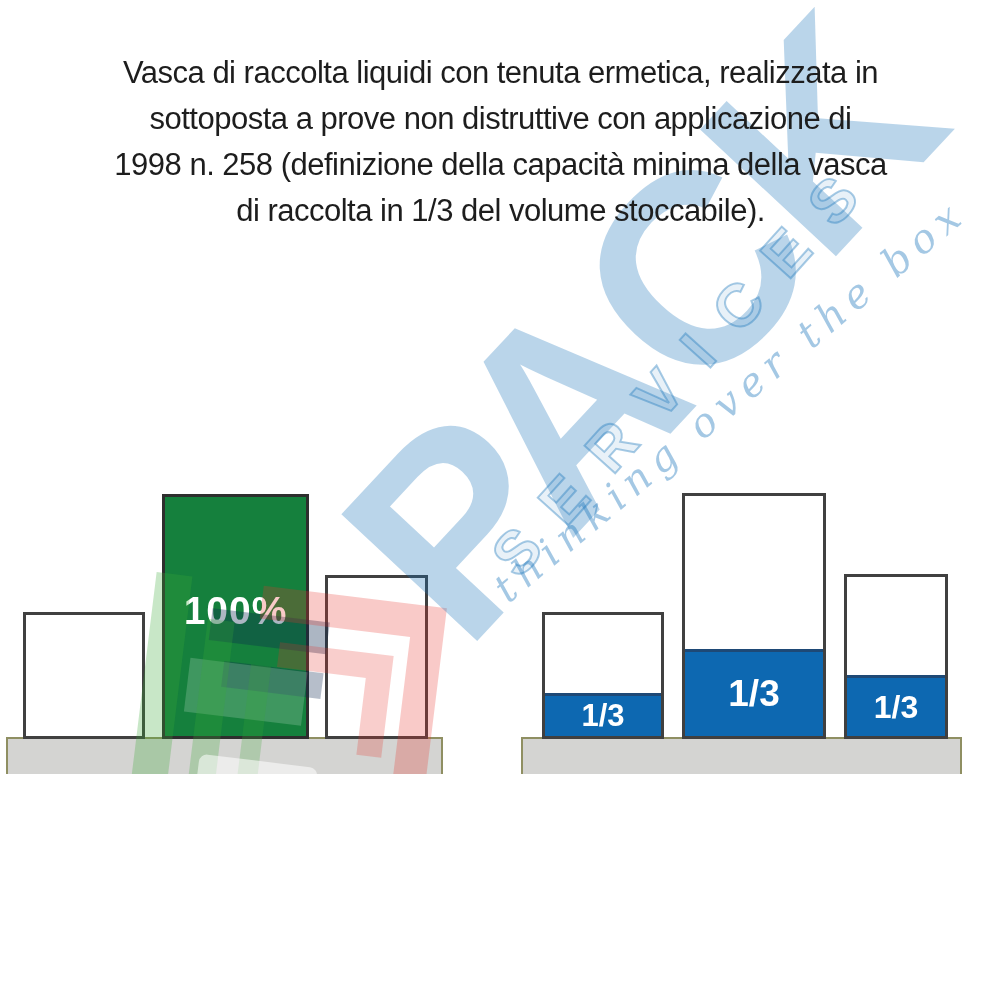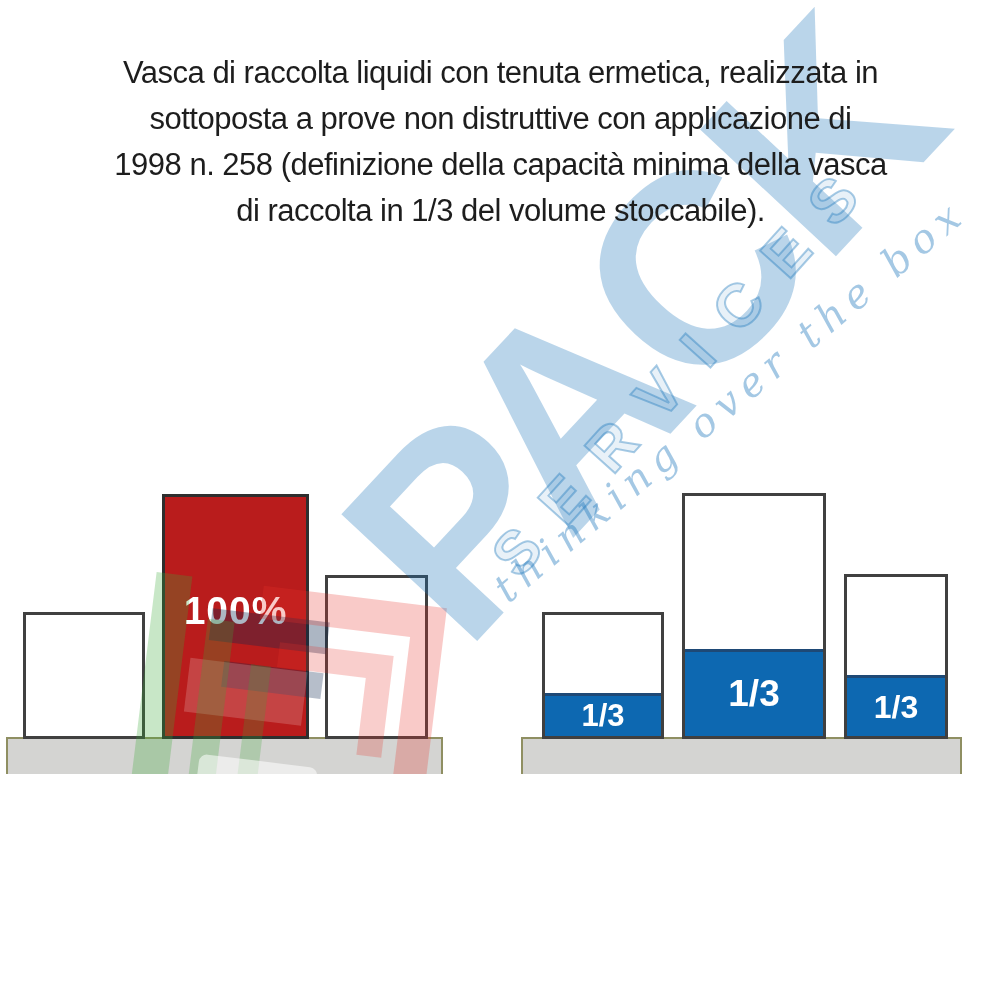--- a/index.html
+++ b/index.html
@@ -36,21 +36,21 @@
   .foot-l2 { left:382px; width:45px; }
   .foot-r1 { left:537px; width:48px; }
   .foot-r2 { left:899px; width:45px; }
 
   .cont {
     position:absolute; background:#ffffff;
     border:3px solid #404040; box-sizing:border-box; z-index:1;
   }
   .cont-a { left:23px;  top:612px; width:122px; height:127px; }
   .cont-b { left:162px; top:494px; width:147px; height:245px;
-            background:#b91c1c; border-color:#2e2e2e;padding-left:33px; }
+            background:#15803d; border-color:#2e2e2e;padding-left:33px; }
   .cont-c { left:325px; top:575px; width:103px; height:164px; }
   .cont-d { left:542px; top:612px; width:122px; height:127px; }
   .cont-e { left:682px; top:493px; width:144px; height:246px; }
   .cont-f { left:844px; top:574px; width:104px; height:165px; }
 
   .lbl-100 {
     position:absolute; left:0; right:0; top:92px; text-align:center;
     font-size:39px; font-weight:bold; color:#ffffff; letter-spacing:1px;
   }
   .band {

